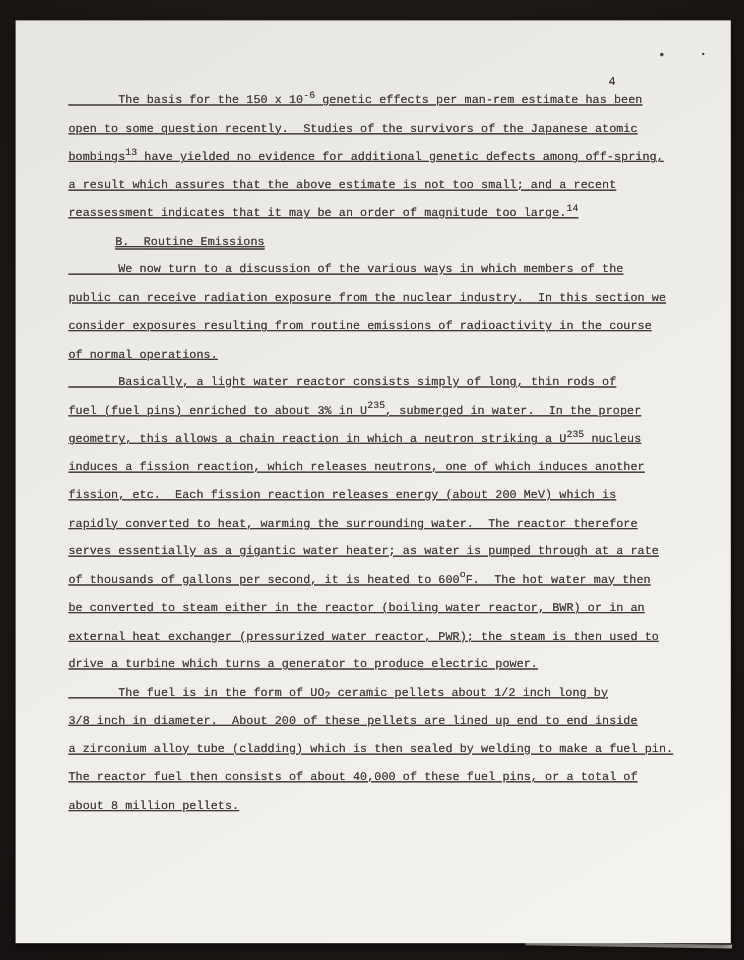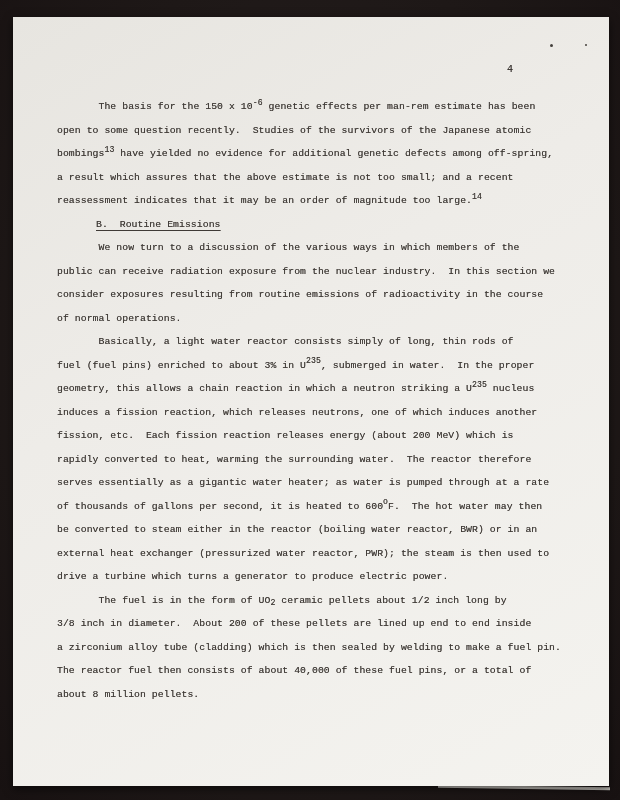--- a/index.html
+++ b/index.html
@@ -47,26 +47,27 @@
     position: absolute;
     left: 494px;
     top: 46px;
     font-size: 10px;
     line-height: 14px;
     text-shadow: 0 0 0.5px rgba(63,58,54,0.7);
   }
   .doc-body {
     position: absolute;
     left: 44px;
-    top: 78px;
+    top: 55px;
     width: 520px;
     font-size: 9.8px;
     line-height: 23.5px;
     letter-spacing: 0.05px;
     text-shadow: 0 0 0.5px rgba(63,58,54,0.7);
+    text-decoration: underline;
   }
   .para {
     margin: 0;
     white-space: pre-wrap;
   }
   .heading-line {
     margin: 0;
     height: 23.5px;
   }
   .heading-line .u {

